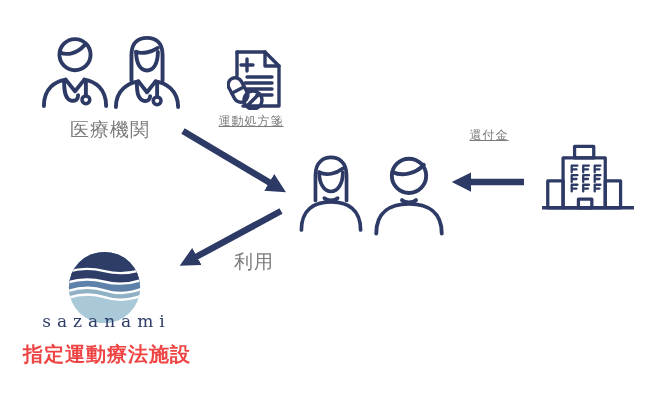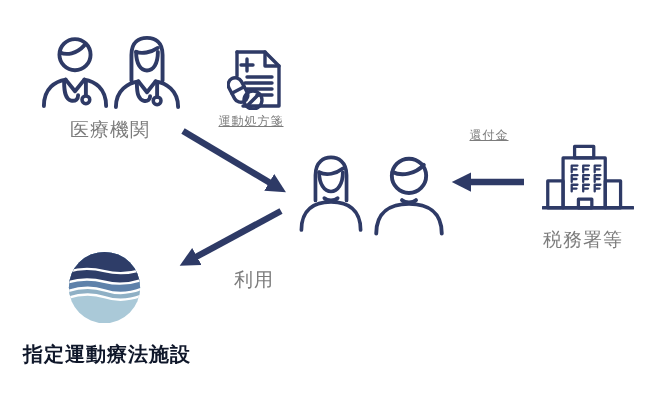--- a/index.html
+++ b/index.html
@@ -14,21 +14,21 @@
     color:#7c7c7c;font-size:19px;letter-spacing:1px;white-space:nowrap;text-align:center;
   }
   .label.small{font-size:12px;line-height:20px;letter-spacing:1px;text-decoration:underline;}
   .wordmark{
     position:absolute;transform:translateX(-50%);
     font-family:"DejaVu Serif","Liberation Serif",serif;
     color:#2e3d68;font-size:17px;letter-spacing:6px;text-indent:3px;white-space:nowrap;
   }
   .facility-label{
     position:absolute;transform:translateX(-50%);
-    color:#0f172a;font-size:20px;font-weight:600;letter-spacing:1px;white-space:nowrap;
+    color:#ef4444;font-size:20px;font-weight:600;letter-spacing:1px;white-space:nowrap;
   }
   .arrow-layer{position:absolute;left:0;top:0;pointer-events:none;}
 </style>
 </head>
 <body>
 
 <div class="canvas">
 
   <svg class="arrow-layer" width="654" height="400" viewBox="0 0 654 400">
     <defs>
@@ -114,23 +114,22 @@
              M31,32 v7 M31,32 h6 M31,36 h5
              M43,32 v7 M43,32 h6 M43,36 h5
              M55,32 v7 M55,32 h6 M55,36 h5
              M31,42 v7 M31,42 h6 M31,46 h5
              M43,42 v7 M43,42 h6 M43,46 h5
              M55,42 v7 M55,42 h6 M55,46 h5"></path>
     <rect x="38" y="57" width="14" height="9"></rect>
     <line x1="1" y1="66" x2="95" y2="66"></line>
   </svg>
 
-  <div class="label" style="left:583px;top:227px;">税務署等</div>
 
-  <div class="label" style="left:254px;top:267px;">利用</div>
+  <div class="label" style="left:254px;top:249px;">利用</div>
 
   <svg class="abs" style="left:66px;top:249px;" width="77" height="77" viewBox="0 0 80 80">
     <defs>
         <clipPath id="lc">
           <circle cx="40" cy="40" r="37"></circle>
         </clipPath>
       </defs>
     <g clip-path="url(#lc)">
       <rect width="80" height="80" fill="#aac9d8"></rect>
       <path d="M0,52 C14,46 28,46 40,50 C52,54 66,54 80,47 L80,0 L0,0 Z" fill="#8fb0c5"></path>
@@ -138,16 +137,17 @@
       <path d="M0,36 C14,30 28,31 40,34 C52,37 66,37 80,31 L80,0 L0,0 Z" fill="#2e3d68"></path>
       <g fill="none" stroke="#ffffff" stroke-width="2.5">
         <path d="M-2,25 C14,19 28,20 40,23 C52,26 66,26 82,21"></path>
         <path d="M-2,36 C14,30 28,31 40,34 C52,37 66,37 82,31"></path>
         <path d="M-2,45 C14,39 28,39 40,43 C52,47 66,47 82,40"></path>
         <path d="M-2,52 C14,46 28,46 40,50 C52,54 66,54 82,47"></path>
       </g>
     </g>
   </svg>
 
+  <div class="wordmark" style="left:105px;top:311px;">sazanami</div>
 
   <div class="facility-label" style="left:107px;top:341px;">指定運動療法施設</div>
 
 </div>
 
 </body></html>

